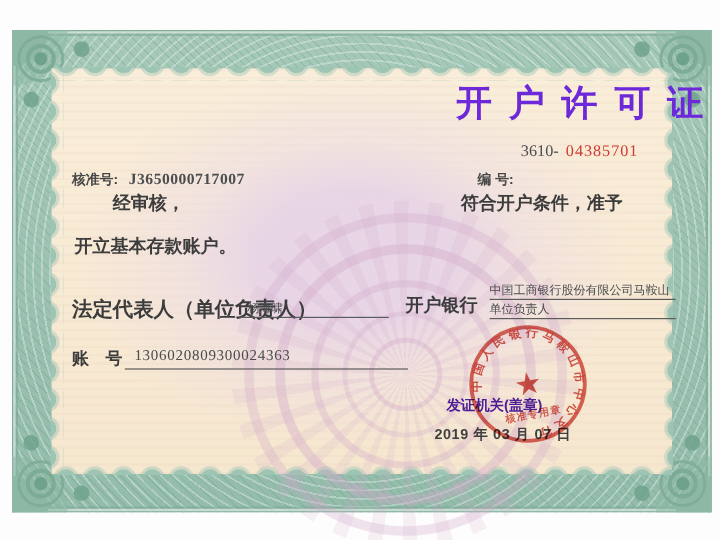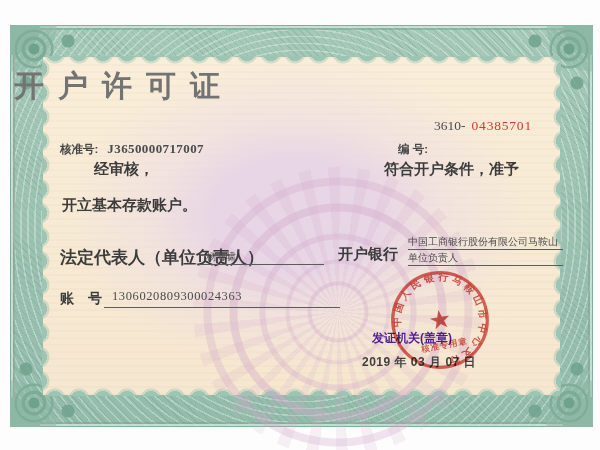--- a/index.html
+++ b/index.html
@@ -55,22 +55,22 @@
       repeating-conic-gradient(from 8deg, rgba(209,168,201,0.16) 0 5deg, rgba(0,0,0,0) 5deg 12deg),
       radial-gradient(circle, rgba(0,0,0,0) 0 26px, rgba(209,168,201,0.35) 27px 30px, rgba(0,0,0,0) 31px 48px,
         rgba(209,168,201,0.28) 49px 52px, rgba(0,0,0,0) 53px 72px,
         rgba(209,168,201,0.32) 73px 78px, rgba(0,0,0,0) 79px 100px,
         rgba(209,168,201,0.38) 101px 108px, rgba(0,0,0,0) 109px 126px,
         rgba(209,168,201,0.30) 127px 134px, rgba(0,0,0,0) 135px);
   }
   
   .abs{position:absolute;white-space:nowrap;}
   .title{
-    left:0;right:0;top:66px;margin:0;text-align:left;
-    font-size:30px;font-weight:700;color:#737373;
+    left:0;right:0;top:66px;margin:0;text-align:right;
+    font-size:30px;font-weight:700;color:#6d28d9;
     letter-spacing:14px;padding-left:14px;
   }
   .small-lbl{font-size:11.5px;font-weight:700;color:#474747;margin-top:24px;}
   .serif{font-family:"Liberation Serif","DejaVu Serif",serif;color:#4a4c4e;}
   .row-approval{left:60px;top:118px;display:flex;align-items:baseline;gap:9px;}
   .row-approval .val{font-size:13px;letter-spacing:0.4px;font-weight:bold;}
   .row-serial{left:398px;top:118px;display:flex;align-items:flex-start;gap:6px;}
   .row-serial .pre{font-size:13.5px;}
   .row-serial .red{font-size:13.5px;color:#cf3a30;letter-spacing:0.8px;}
   .lbl15{font-size:15px;font-weight:700;color:#3c3c3c;}

